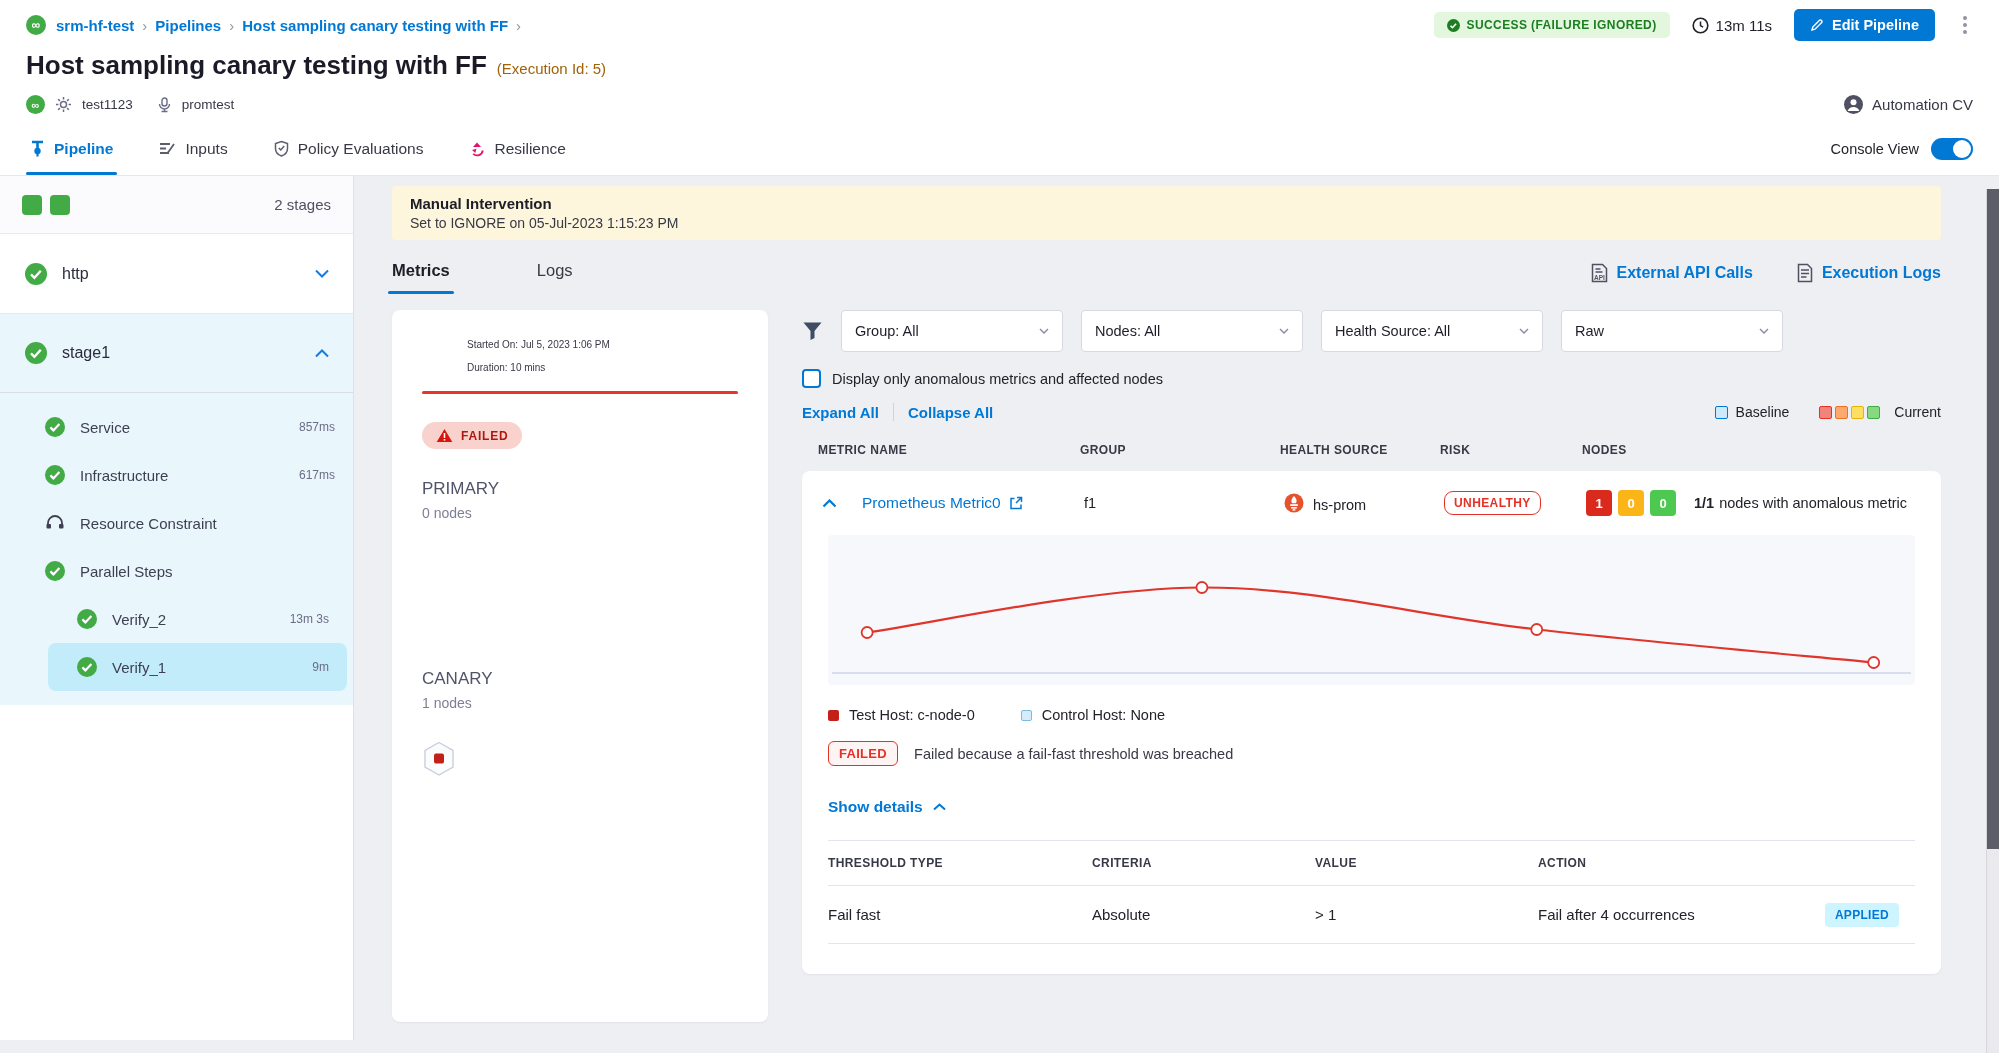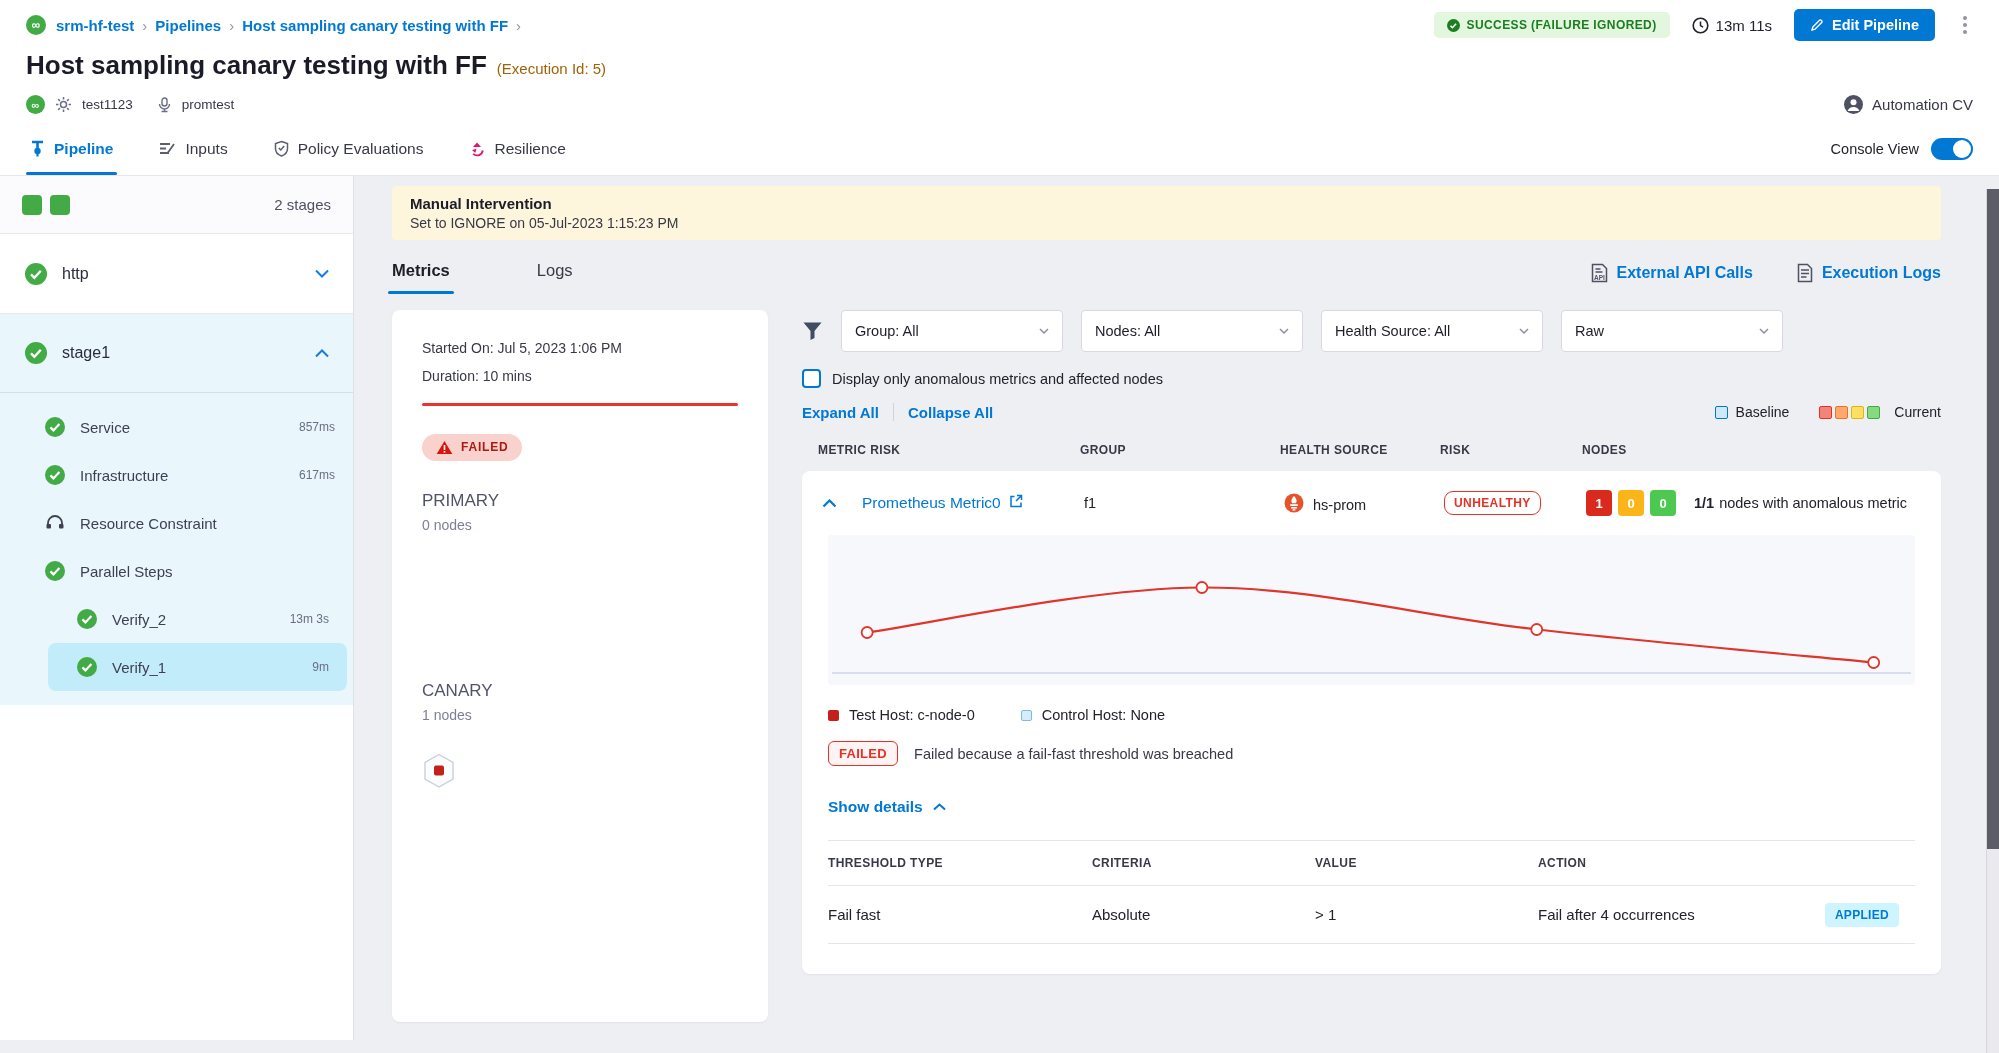--- a/index.html
+++ b/index.html
@@ -69,21 +69,21 @@
   .ctab { font-size:16.5px; color:#383946; margin-right:40px; position:relative; padding-bottom:14px; cursor:pointer; }
   .ctab.active { font-weight:700; color:#1d1d28; }
   .ctab.active::after { content:""; position:absolute; left:-4px; right:-4px; bottom:0; height:3px; background:#0278d5; border-radius:2px; }
   .ctabs-right { margin-left:auto; display:flex; align-items:center; gap:44px; padding-bottom:8px; }
   .doc-link { display:flex; align-items:center; gap:9px; font-size:16px; font-weight:700; color:#0278d5; cursor:pointer; }
 
   .main-row { display:flex; gap:34px; margin-top:10px; align-items:flex-start; }
 
   
   .sum-card { width:376px; min-height:712px; background:#fff; border-radius:8px; padding:28px 30px; box-shadow:0 1px 2px rgba(40,41,61,.06); }
-  .sum-line { font-size:14px; color:#383946; line-height:1.45; margin-bottom:8px; }
+  .sum-line { font-size:10px; color:#383946; line-height:1.45; margin-bottom:8px;margin-left:45px; }
   .red-rule { height:3px; background:#e8342c; border-radius:2px; margin:16px 0 28px 0; }
   .failed-pill { display:inline-flex; align-items:center; gap:8px; background:#f9d2cd; border-radius:14px; padding:6px 14px; }
   .failed-pill span { font-size:12px; font-weight:700; letter-spacing:.8px; color:#ae1811; }
   .group-title { font-size:17px; color:#51536a; margin-top:30px; }
   .group-sub { font-size:14px; color:#7d7f96; margin-top:6px; }
   .canary-gap { margin-top:148px; }
   .hexwrap { margin-top:30px; }
 
   
   .right-col { flex:1; min-width:0; }
@@ -97,21 +97,21 @@
   .blue-link { font-size:15px; font-weight:700; color:#0278d5; cursor:pointer; }
   .link-sep { width:1px; height:18px; background:#cfd1dc; margin:0 14px; }
   .legend-right { margin-left:auto; display:flex; align-items:center; gap:8px; font-size:14px; color:#22222a; }
   .lg-sq { width:13px; height:13px; border-radius:2px; display:inline-block; }
   .lg-group { display:flex; gap:3px; margin-left:22px; margin-right:6px; }
 
   .tbl-head { display:grid; grid-template-columns:262px 200px 160px 142px 1fr; padding:0 0 0 16px; margin-top:22px;
               font-size:12px; font-weight:700; letter-spacing:.4px; color:#383946; }
   .metric-card { background:#fff; border-radius:8px; margin-top:14px; box-shadow:0 1px 2px rgba(40,41,61,.06); padding-bottom:30px; }
   .metric-row { display:grid; grid-template-columns:40px 222px 200px 160px 142px 1fr; align-items:center; height:64px; padding-left:20px; }
-  .mname { display:flex; align-items:flex-start; gap:8px; color:#0278d5; font-size:15.5px; cursor:pointer; }
+  .mname { display:flex; align-items:center; gap:8px; color:#0278d5; font-size:15.5px; cursor:pointer; }
   .mgroup { font-size:14.5px; color:#22222a; }
   .mhealth { display:flex; align-items:flex-end; gap:9px; font-size:14.5px; color:#22222a; }
   .risk-badge { display:inline-block; border:1px solid #e43326; color:#e43326; font-size:12px; font-weight:700;
                 letter-spacing:.4px; padding:4px 9px; border-radius:9px; background:#fff; }
   .nodes-cell { display:flex; align-items:center; gap:6px; }
   .nbox { width:26px; height:26px; border-radius:4px; color:#fff; font-size:13px; font-weight:700;
           display:flex; align-items:center; justify-content:center; }
   .nodes-note { margin-left:12px; font-size:14.5px; color:#22222a; }
   .nodes-note b { margin-right:5px; }
 
@@ -495,21 +495,21 @@
               <span class="lg-sq" style="background:#f2837b;border:1.5px solid #e43326;"></span>
               <span class="lg-sq" style="background:#ffa86f;border:1.5px solid #ec7321;"></span>
               <span class="lg-sq" style="background:#fddf64;border:1.5px solid #e3b30e;"></span>
               <span class="lg-sq" style="background:#86d981;border:1.5px solid #42ab45;"></span>
             </span>
             <span>Current</span>
           </span>
         </div>
 
         <div class="tbl-head">
-          <span>METRIC RISK</span>
+          <span>METRIC NAME</span>
           <span>GROUP</span>
           <span>HEALTH SOURCE</span>
           <span>RISK</span>
           <span>NODES</span>
         </div>
 
         <div class="metric-card">
           <div class="metric-row">
             <span class="icon">
               <svg width="15" height="9">

